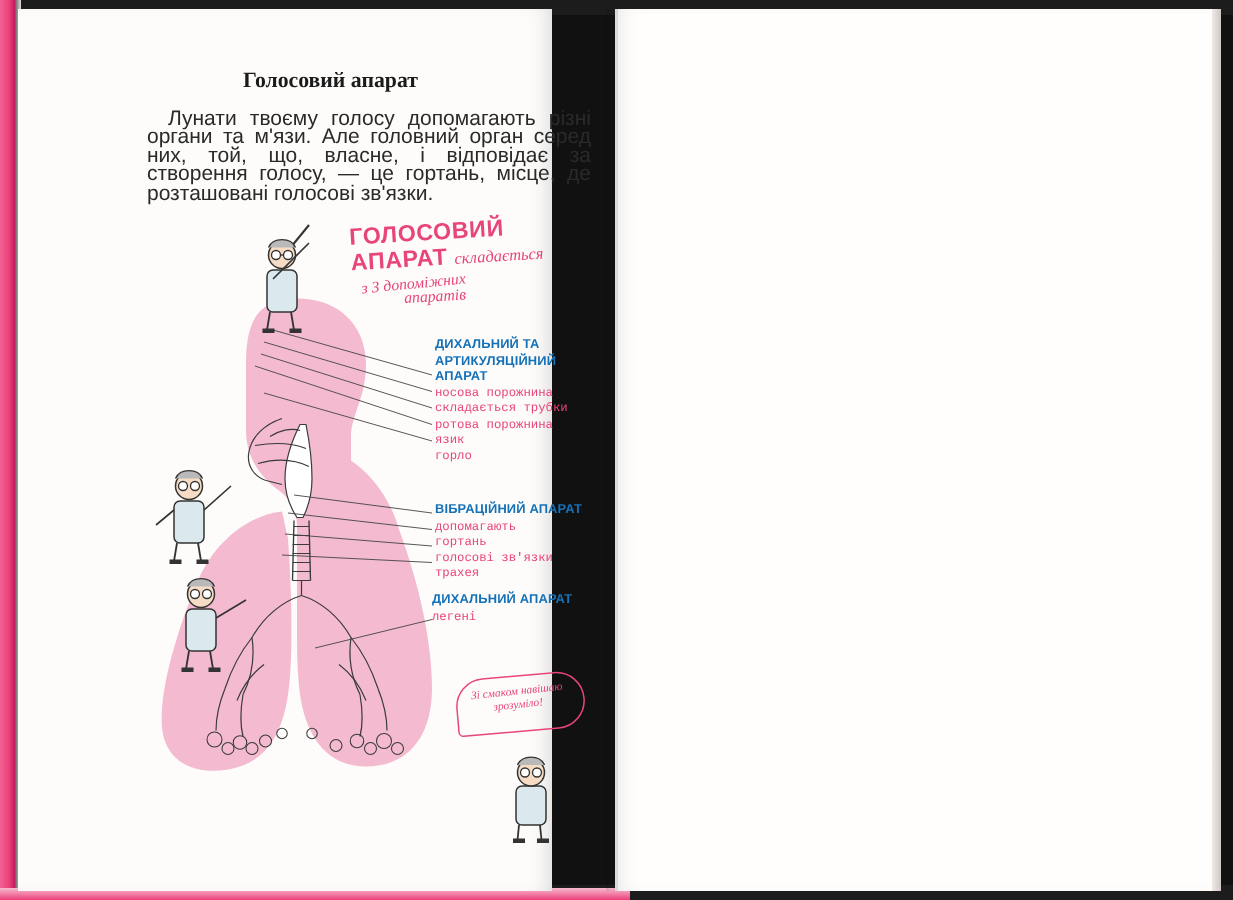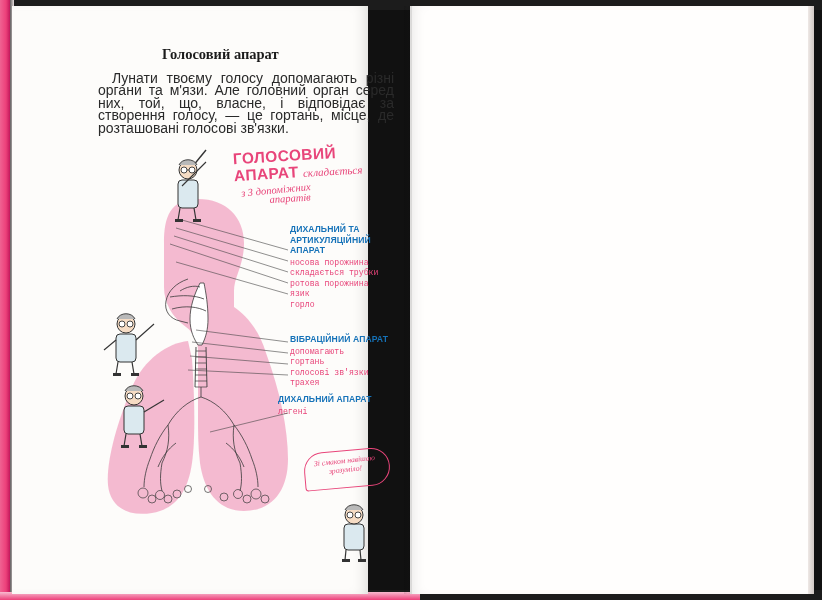--- a/index.html
+++ b/index.html
@@ -147,21 +147,21 @@
     padding: 0;
   }
   .grp li {
     font-family: Liberation Mono, monospace;
     font-size: 8.2px;
     color: #e8457a;
     line-height: 10.6px;
   }
   .grp.g1 { left: 278px; top: 218px; width: 110px; }
   .grp.g2 { left: 278px; top: 328px; width: 110px; }
-  .grp.g3 { left: 266px; top: 388px; width: 110px; }
+  .grp.g3 { left: 276px; top: 388px; width: 110px; }
 
   .speech {
     position: absolute; left: 296px; top: 450px; width: 74px;
     transform: rotate(-6deg);
     text-align: center;
     font-family: "Liberation Serif", serif;
     font-style: italic;
     font-size: 7.6px;
     line-height: 9.4px;
     color: #e8457a;

